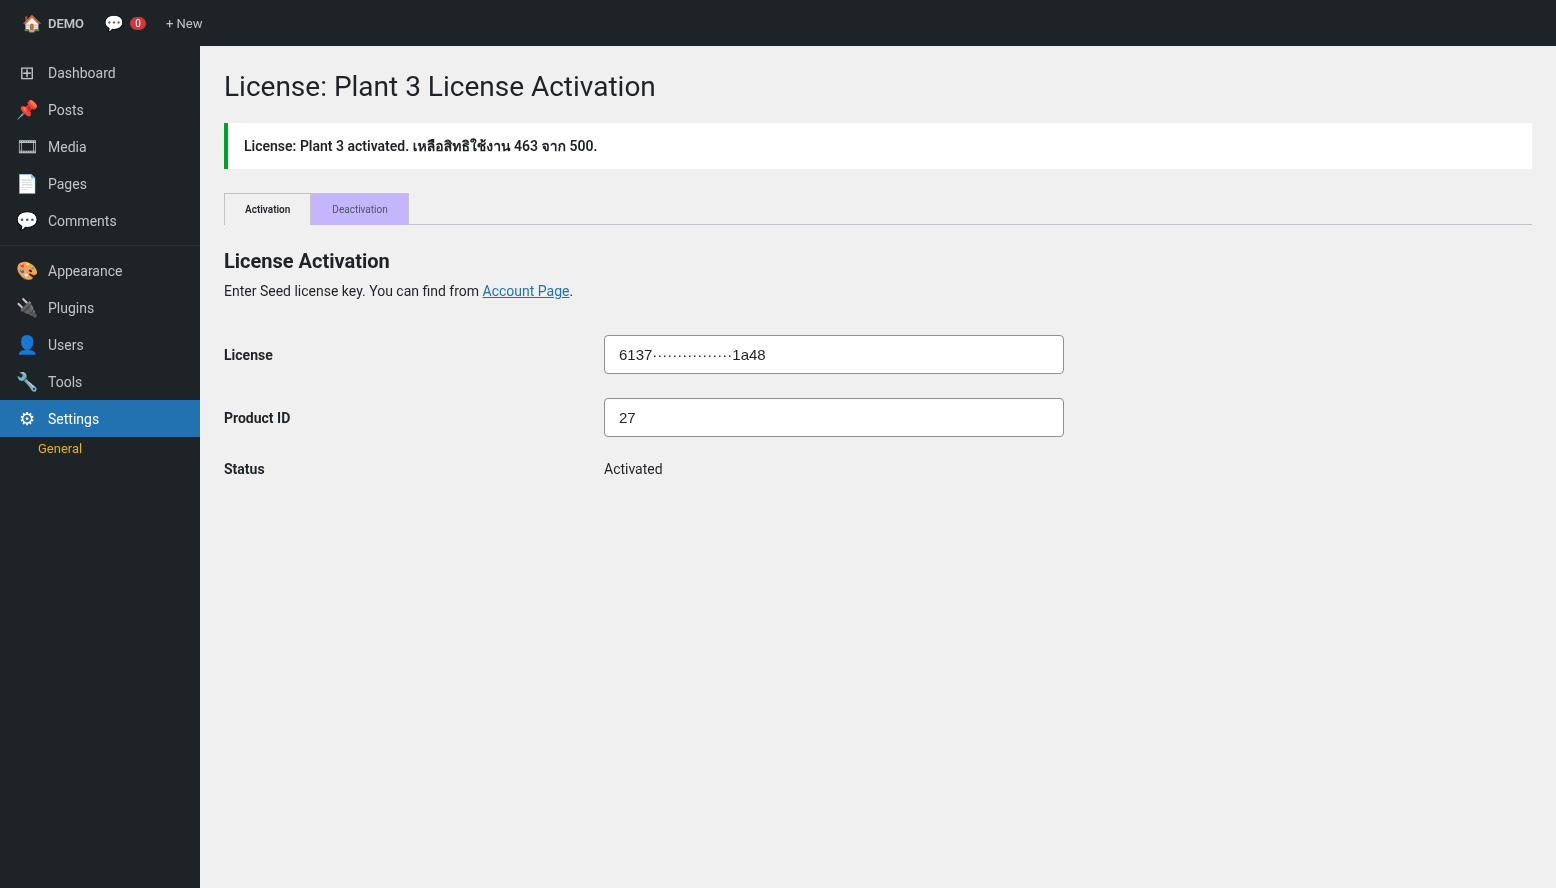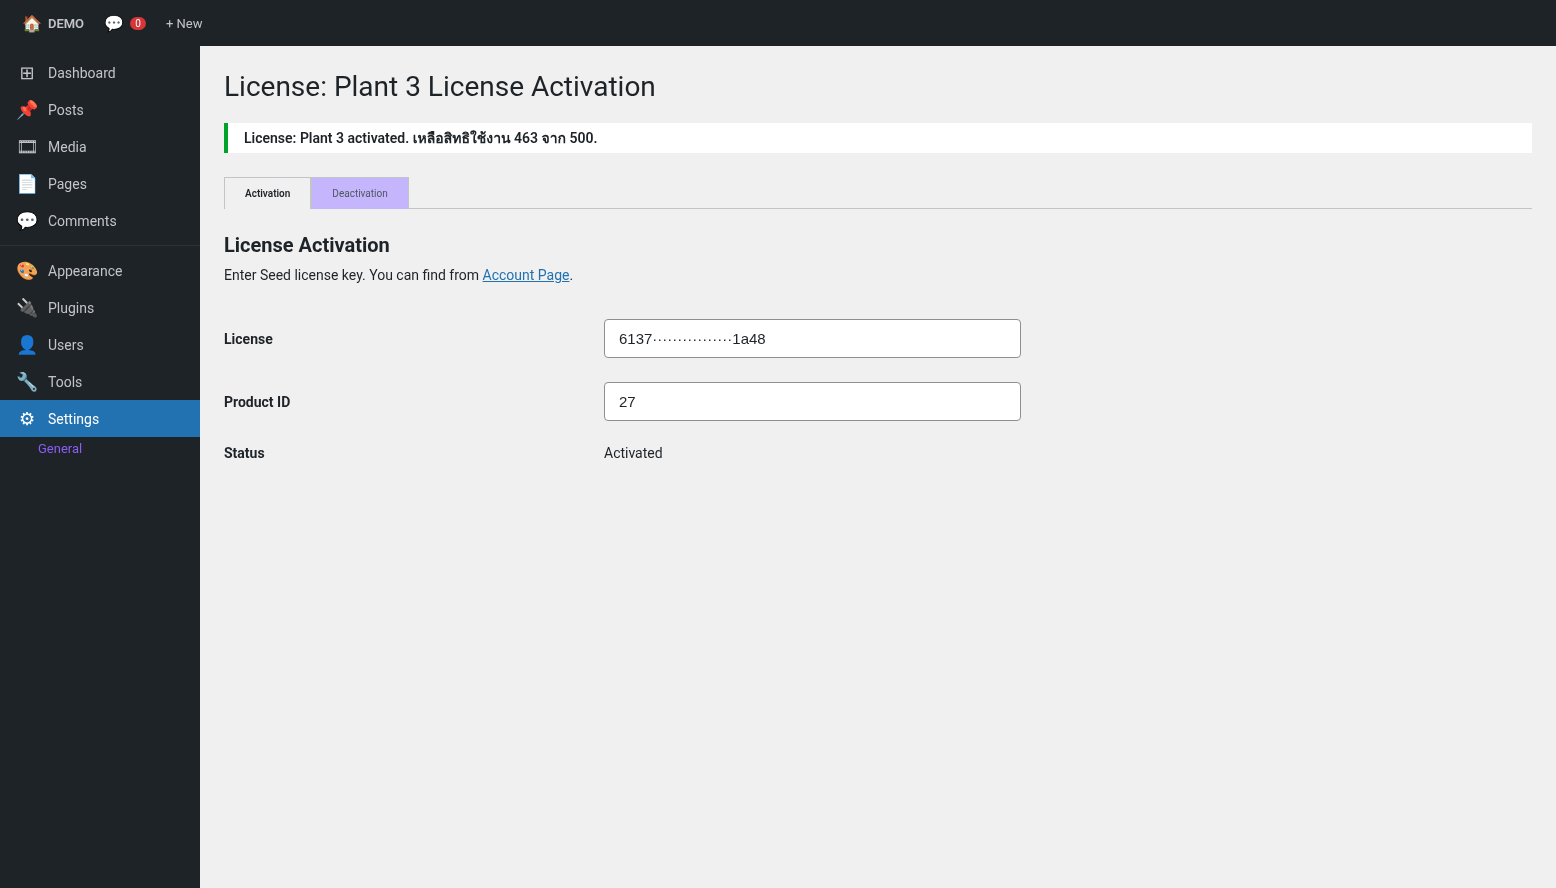--- a/index.html
+++ b/index.html
@@ -63,21 +63,21 @@
       font-size: 14px;
       cursor: pointer;
       text-decoration: none;
       min-height: 36px;
     }
     .sidebar-item.active { background: #2271b1; color: #fff; }
     .sidebar-item .s-icon { font-size: 18px; width: 22px; text-align: center; flex-shrink: 0; }
     .sidebar-divider { height: 1px; background: #2c3338; margin: 6px 0; }
     .sidebar-sub {
       padding: 4px 16px 4px 38px;
-      color: #8b5cf6;
+      color: #eab308;
       font-size: 13px;
       cursor: pointer;
       display: block;
     }
 
     
     #main {
       flex: 1;
       overflow-y: auto;
       padding: 24px 24px 24px 24px;
@@ -88,21 +88,21 @@
       font-size: 28px;
       font-weight: 400;
       color: #1d2327;
       margin-bottom: 20px;
       font-family: -apple-system, BlinkMacSystemFont, "Segoe UI", Roboto, sans-serif;
     }
 
     .notice-success {
       background: #fff;
       border-left: 4px solid #00a32a;
-      padding: 4px 16px;
+      padding: 12px 16px;
       margin-bottom: 24px;
       font-size: 14px;
       color: #1d2327;
       font-weight: 600;
     }
 
     .tabs-container {
       display: flex;
       border-bottom: 1px solid #c3c4c7;
       margin-bottom: 24px;
@@ -164,21 +164,21 @@
     }
     .form-table .field-value {
       font-size: 14px;
       color: #1d2327;
     }
     .form-input {
       border: 1px solid #8c8f94;
       border-radius: 4px;
       padding: 10px 14px;
       font-size: 15px;
-      width: 417px;
+      width: 460px;
       background: #fff;
       color: #1d2327;
     }
   </style>
 </head>
 <body>
 
 <div id="wpadminbar">
   <div class="adminbar-item home-item">
     <span class="icon">🏠</span>

